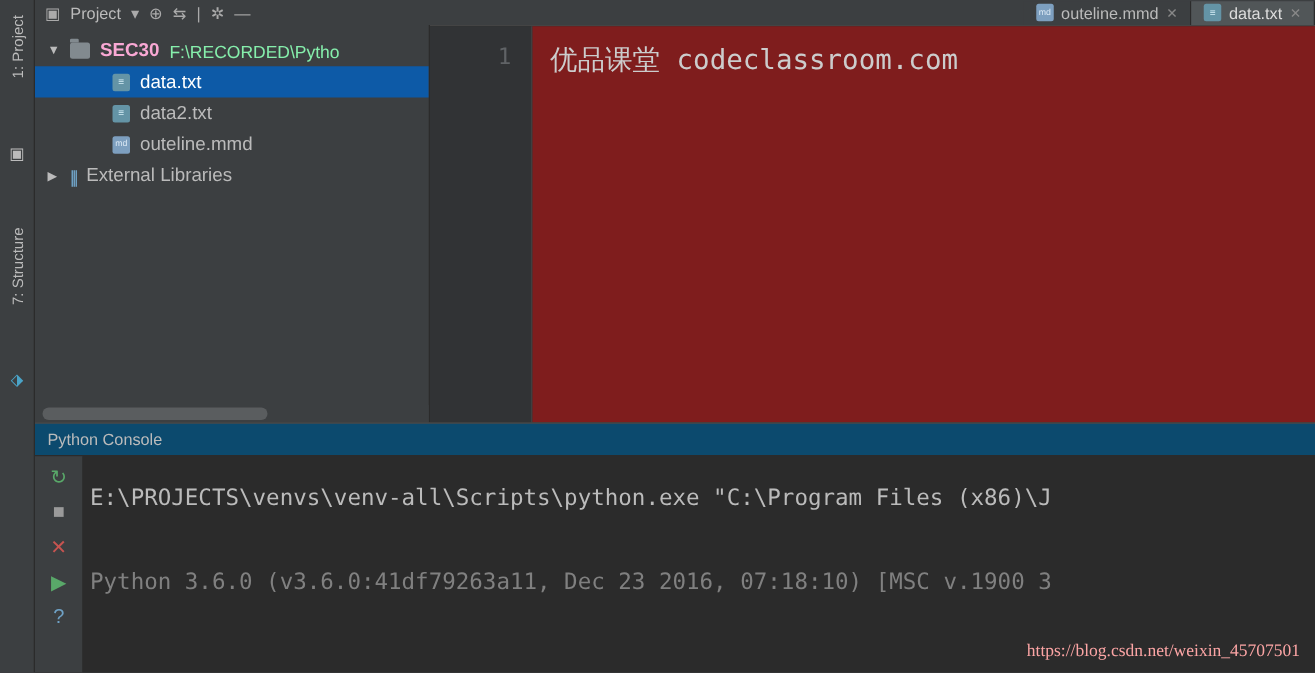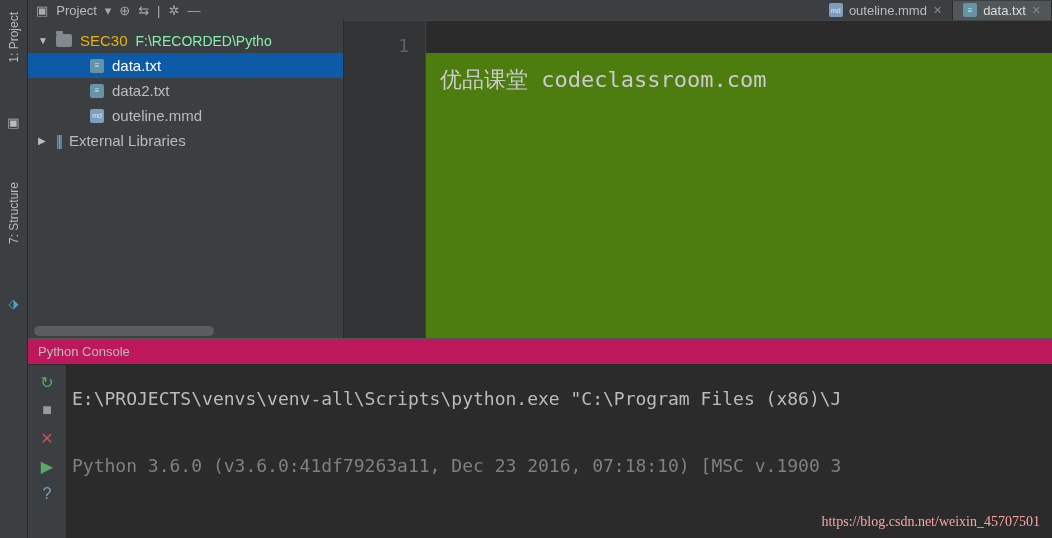--- a/index.html
+++ b/index.html
@@ -73,53 +73,52 @@
   .tree-row.depth1 { padding-left: 34px; }
   .tree-row .folder-ico {
     width: 16px; height: 13px; background: #828a8f;
     border-radius: 2px; position: relative;
   }
   .tree-row .folder-ico::before {
     content: ""; position: absolute; left: 0; top: -3px;
     width: 7px; height: 3px; background: #828a8f; border-radius: 1px 1px 0 0;
   }
   .extlib-ico { color: #6fa2c6; font-size: 14px; letter-spacing: -2px; }
-  .proj-name { color: #eab308; font-weight: 400; }
+  .proj-name { color: #f9a8d4; font-weight: 700; }
   .proj-path { color: #86efac; font-size: 14px; }
   .hscroll {
     height: 14px; background: #3c3f41; position: relative;
   }
   .hscroll-thumb {
     position: absolute; left: 6px; top: 2px; height: 10px; width: 180px;
     background: #5a5d5f; border-radius: 5px;
   }
   .editor {
     flex: 1; background: #2b2b2b; display: flex;
     border-top: 1px solid #444;
   }
   .gutter {
     width: 82px; background: #313335; color: #606366;
     font-family: "Consolas", monospace; font-size: 18px;
     padding: 14px 16px 0 0; text-align: right;
     border-right: 1px solid #444;
   }
   .editor-body {
-    flex: 1; background: #4d7c0f;
+    flex: 1; background: #7f1d1d;
     font-family: "Consolas", "Microsoft YaHei", monospace;
     font-size: 22px; color: #cccccc; padding: 12px 14px;
     white-space: nowrap;
-    margin-top: 32px;
   }
   .console {
     position: absolute; left: 28px; right: 0; top: 338px; bottom: 0;
     background: #2b2b2b; display: flex; flex-direction: column;
     border-top: 1px solid #555;
   }
   .console-tab {
-    height: 26px; background: #be185d; color: #bbbbbb;
+    height: 26px; background: #0c4a6e; color: #bbbbbb;
     font-size: 13px; display: flex; align-items: center; padding: 0 10px;
     border-bottom: 1px solid #2b2b2b;
   }
   .console-body { flex: 1; display: flex; }
   .console-gutter {
     width: 38px; background: #3c3f41;
     display: flex; flex-direction: column; align-items: center;
     gap: 10px; padding-top: 8px;
   }
   .cg-ico { width: 18px; height: 18px; display: flex; align-items: center; justify-content: center; cursor: pointer; }

